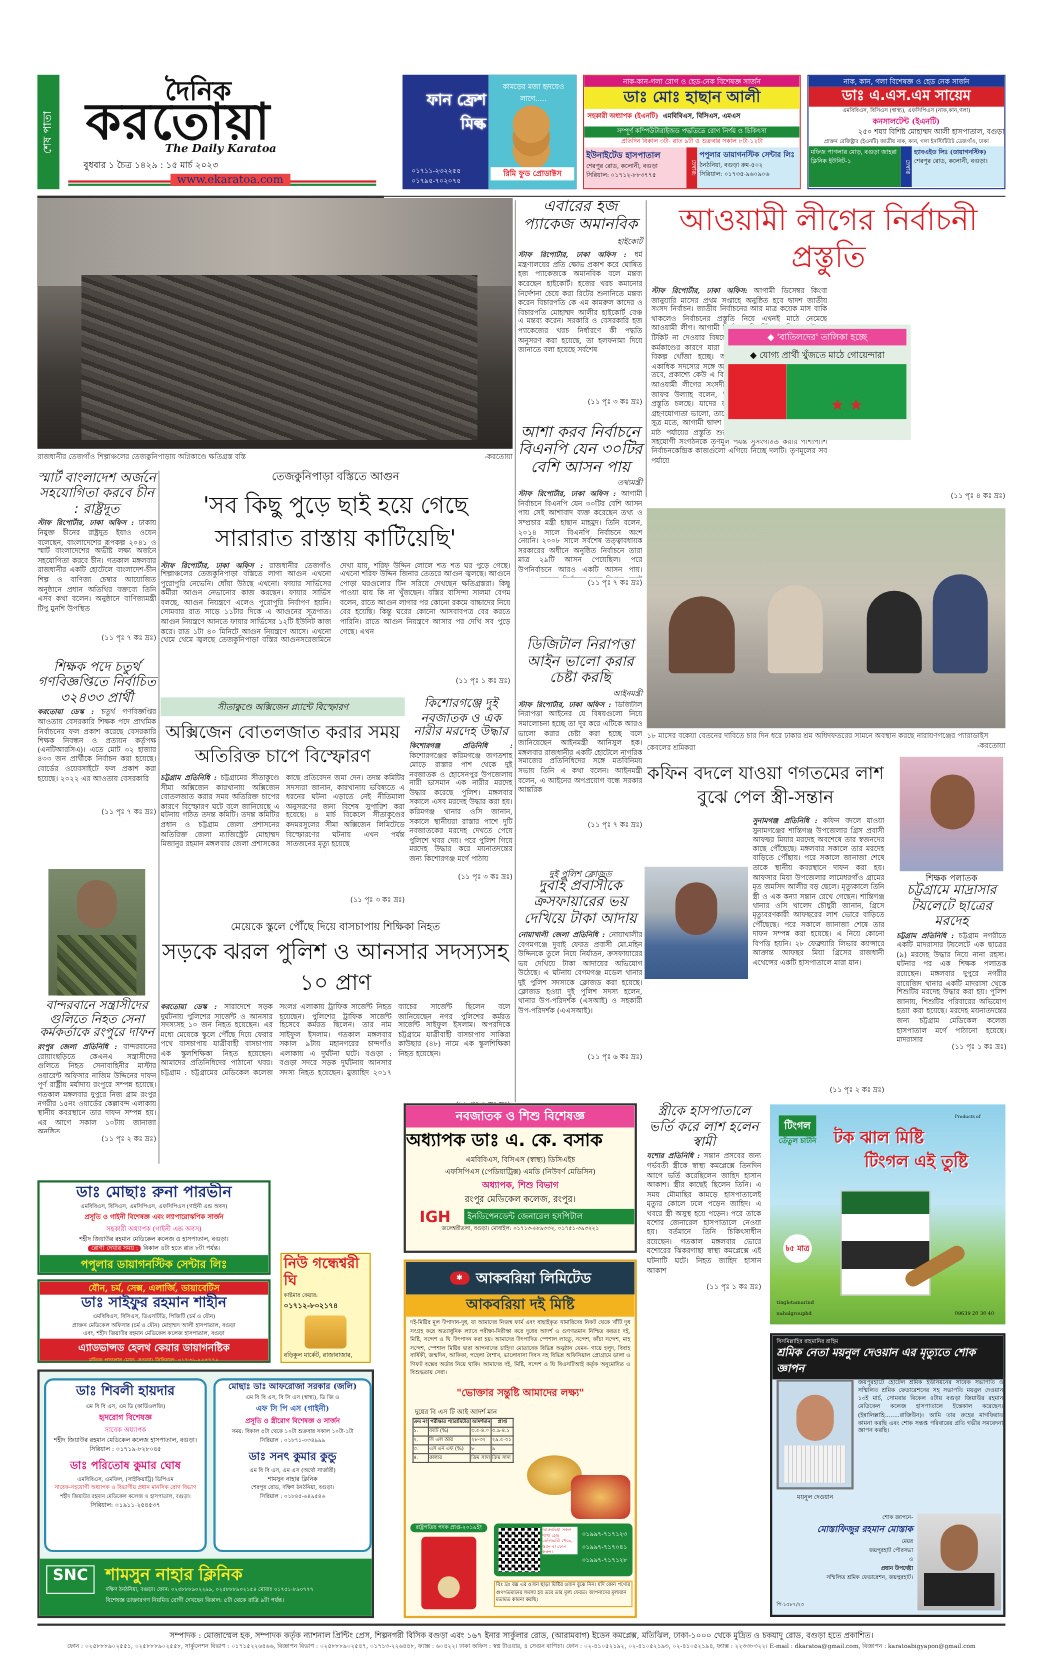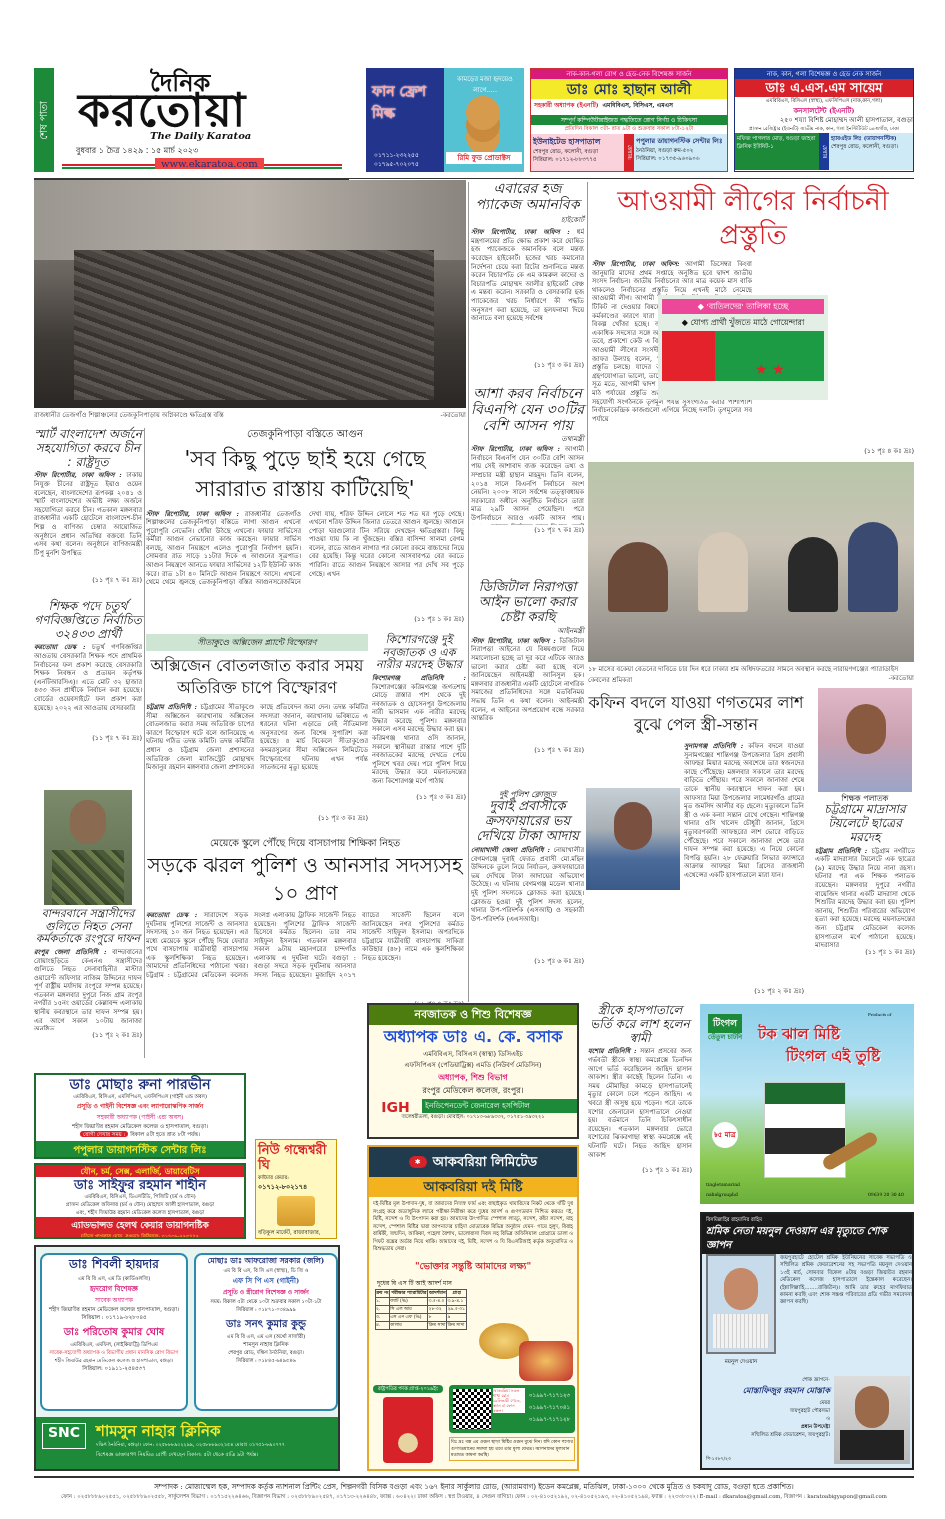--- a/index.html
+++ b/index.html
@@ -25,21 +25,21 @@
   <div class="abs" style="left:150px;top:70px;font-size:10px;font-style:italic;font-weight:bold">The Daily Karatoa</div>
   <div class="abs" style="left:76px;top:84px;font-size:8px;font-family:'DejaVu Sans',sans-serif">বুধবার ১ চৈত্র ১৪২৯ : ১৫ মার্চ ২০২৩</div>
   <div class="abs" style="left:62px;top:104px;width:280px;height:2px;background:#d7222a"></div>
   <div class="abs" style="left:62px;top:107px;width:280px;height:2px;background:#1d8a3a"></div>
   <div class="abs" style="left:155px;top:98px;background:#ef4444;padding:0 6px;font-size:10px;color:#1c2f7a">www.ekaratoa.com</div>
   <div class="abs" style="left:34px;top:118px;width:315px;height:2px;background:#333"></div>
 
   <div class="abs" style="left:366px;top:8px;width:158px;height:104px;background:#2b3a8a;overflow:hidden">
     <div class="abs" style="left:0;top:0;width:78px;height:104px;background:#23348c"></div>
     <div class="abs" style="left:78px;top:0;width:80px;height:104px;background:#55c2d4"></div>
-    <div class="abs" style="left:6px;top:12px;width:70px;color:#fca5a5;font-size:14px;font-weight:bold;text-align:left;line-height:22px;font-family:'DejaVu Sans',sans-serif;text-shadow:0 0 2px #fff">ফান ফ্রেশ মিল্ক</div>
+    <div class="abs" style="left:6px;top:12px;width:70px;color:#ffffff;font-size:14px;font-weight:bold;text-align:right;line-height:22px;font-family:'DejaVu Sans',sans-serif;text-shadow:0 0 2px #fff">ফান ফ্রেশ মিল্ক</div>
     <div class="abs" style="left:84px;top:6px;width:70px;color:#fff;font-size:6.5px;text-align:center">কামড়ের মজা হৃদয়েও লাগে.....</div>
     <div class="abs" style="left:100px;top:28px;width:34px;height:34px;border-radius:50%;background:#d79b4e;box-shadow:0 12px 0 #c98a3e,0 24px 0 #d79b4e"></div>
     <div class="abs" style="left:80px;top:84px;width:76px;color:#e9262e;font-size:7px;font-weight:bold;background:#fff;text-align:center">রিমি ফুড প্রোডাক্টস</div>
     <div class="abs" style="left:8px;top:82px;color:#fff;font-size:6px">০১৭১১-২৩২২৫৫</div>
     <div class="abs" style="left:8px;top:91px;color:#fff;font-size:6px">০১৭৯৫-৭০২০৭৫</div>
   </div>
 
   <div class="abs" style="left:530px;top:8px;width:198px;height:104px;border:1px solid #c33;overflow:hidden;background:#fff">
     <div style="background:#d81b7a;color:#fff;font-size:6.5px;text-align:center;height:10px;line-height:10px">নাক-কান-গলা রোগ ও হেড-নেক বিশেষজ্ঞ সার্জন</div>
     <div style="background:#f5ea2a;color:#1c2f7a;font-size:14px;font-weight:bold;text-align:center;height:20px;line-height:20px;font-family:'DejaVu Sans',sans-serif">ডাঃ মোঃ হাছান আলী</div>
@@ -234,22 +234,22 @@
 
 <div class="abs" style="left:255px;top:1139px;width:82px;height:100px;border:1px solid #c90;background:#fff8c0;overflow:hidden">
   <div style="color:#d7222a;font-size:13px;font-weight:bold;line-height:15px;padding:2px">নিউ গন্ধেশ্বরী ঘি</div>
   <div style="font-size:5px;padding:0 2px">কাষ্টমার কেয়ার:</div>
   <div style="font-size:6.5px;font-weight:bold;padding:0 2px">০১৭১২-৮০২১৭৪</div>
   <div style="margin:3px auto;width:38px;height:30px;border-radius:4px;background:linear-gradient(#f2c14e,#d49a2c)"></div>
   <div style="font-size:5.5px;padding:0 2px">বড়িকুল মার্কেট, রাজাবাজার, বগুড়া।</div>
 </div>
 
 <div class="abs" style="left:367px;top:1003px;width:212px;height:136px;border:2px solid #333;background:#fffbe6;overflow:hidden">
-  <div style="background:#4d7c0f;color:#fff;font-size:11px;font-weight:bold;text-align:center;height:20px;line-height:20px">নবজাতক ও শিশু বিশেষজ্ঞ</div>
-  <div style="color:#1d4ed8;font-size:16px;font-weight:bold;text-align:center;line-height:24px;font-family:'DejaVu Sans',sans-serif">অধ্যাপক ডাঃ এ. কে. বসাক</div>
+  <div style="background:#ec4899;color:#fff;font-size:11px;font-weight:bold;text-align:center;height:20px;line-height:20px">নবজাতক ও শিশু বিশেষজ্ঞ</div>
+  <div style="color:#000000;font-size:16px;font-weight:bold;text-align:left;line-height:24px;font-family:'DejaVu Sans',sans-serif">অধ্যাপক ডাঃ এ. কে. বসাক</div>
   <div style="font-size:6.5px;text-align:center">এমবিবিএস, বিসিএস (স্বাস্থ্য) ডিসিএইচ</div>
   <div style="font-size:6.5px;text-align:center">এফসিপিএস (পেডিয়াট্রিক্স) এমডি (নিউবর্ণ মেডিসিন)</div>
   <div style="font-size:8px;text-align:center;color:#d81b7a;font-weight:bold">অধ্যাপক, শিশু বিভাগ</div>
   <div style="font-size:8px;text-align:center">রংপুর মেডিকেল কলেজ, রংপুর।</div>
   <div style="display:flex;align-items:center;margin-top:2px">
     <div style="width:53px;height:14px;color:#d7222a;font-weight:bold;font-size:14px;text-align:center;font-family:'DejaVu Sans',sans-serif">IGH</div>
     <div style="flex:1;background:#1d8a3a;color:#fff;font-size:7.5px;padding:1px 3px">ইনডিপেনডেন্ট জেনারেল হসপিটাল</div>
   </div>
   <div style="font-size:5px;text-align:center">জলেশ্বরীতলা, বগুড়া। মোবাইল: ০১৭১৩-৬৮৯৩৩২, ০১৭৫১-৩৯৩২২১</div>
 </div>

